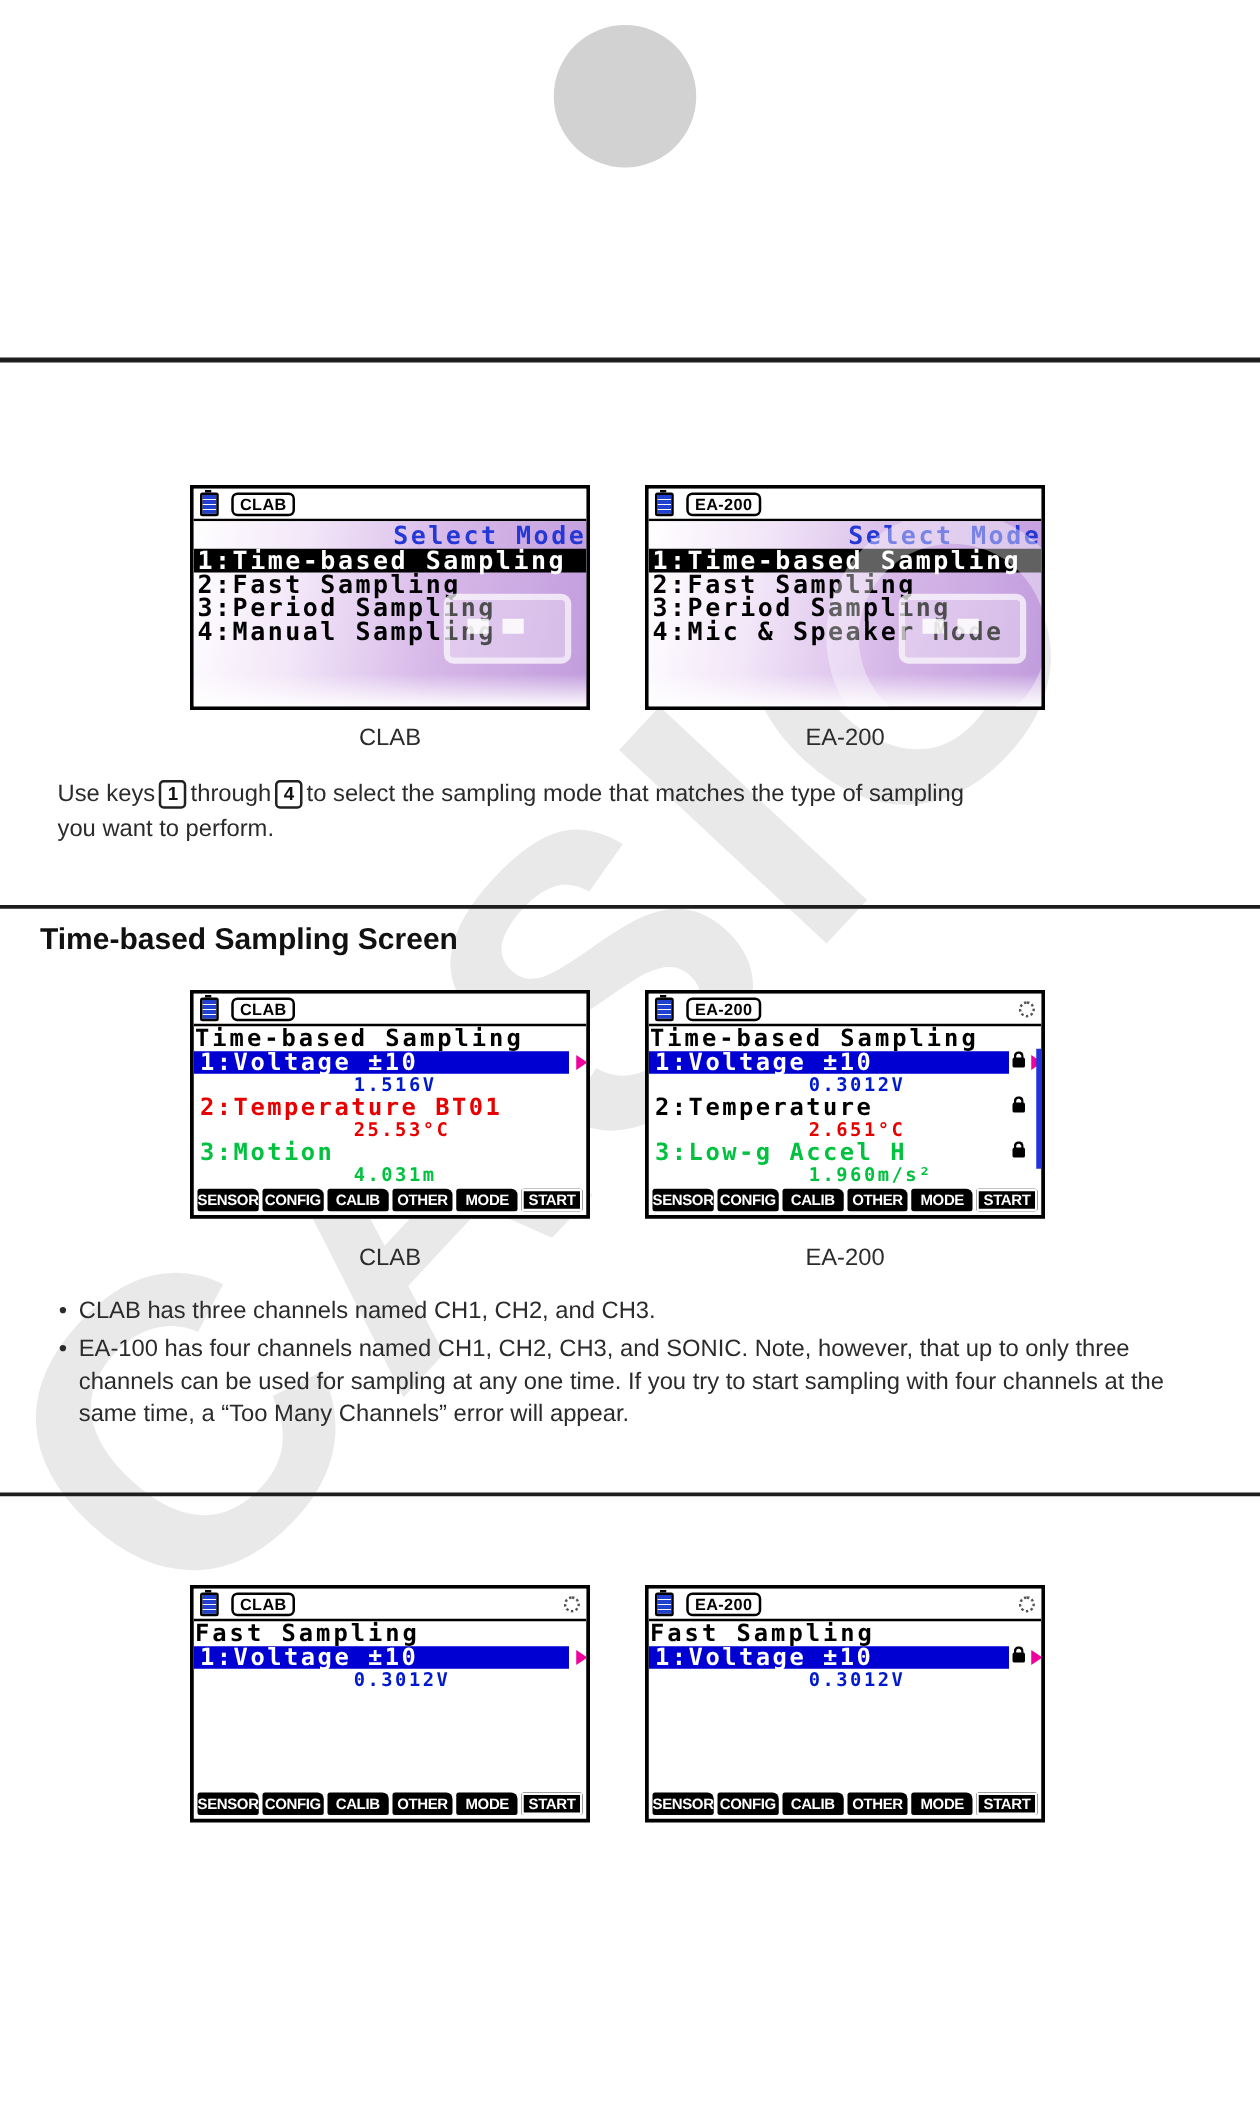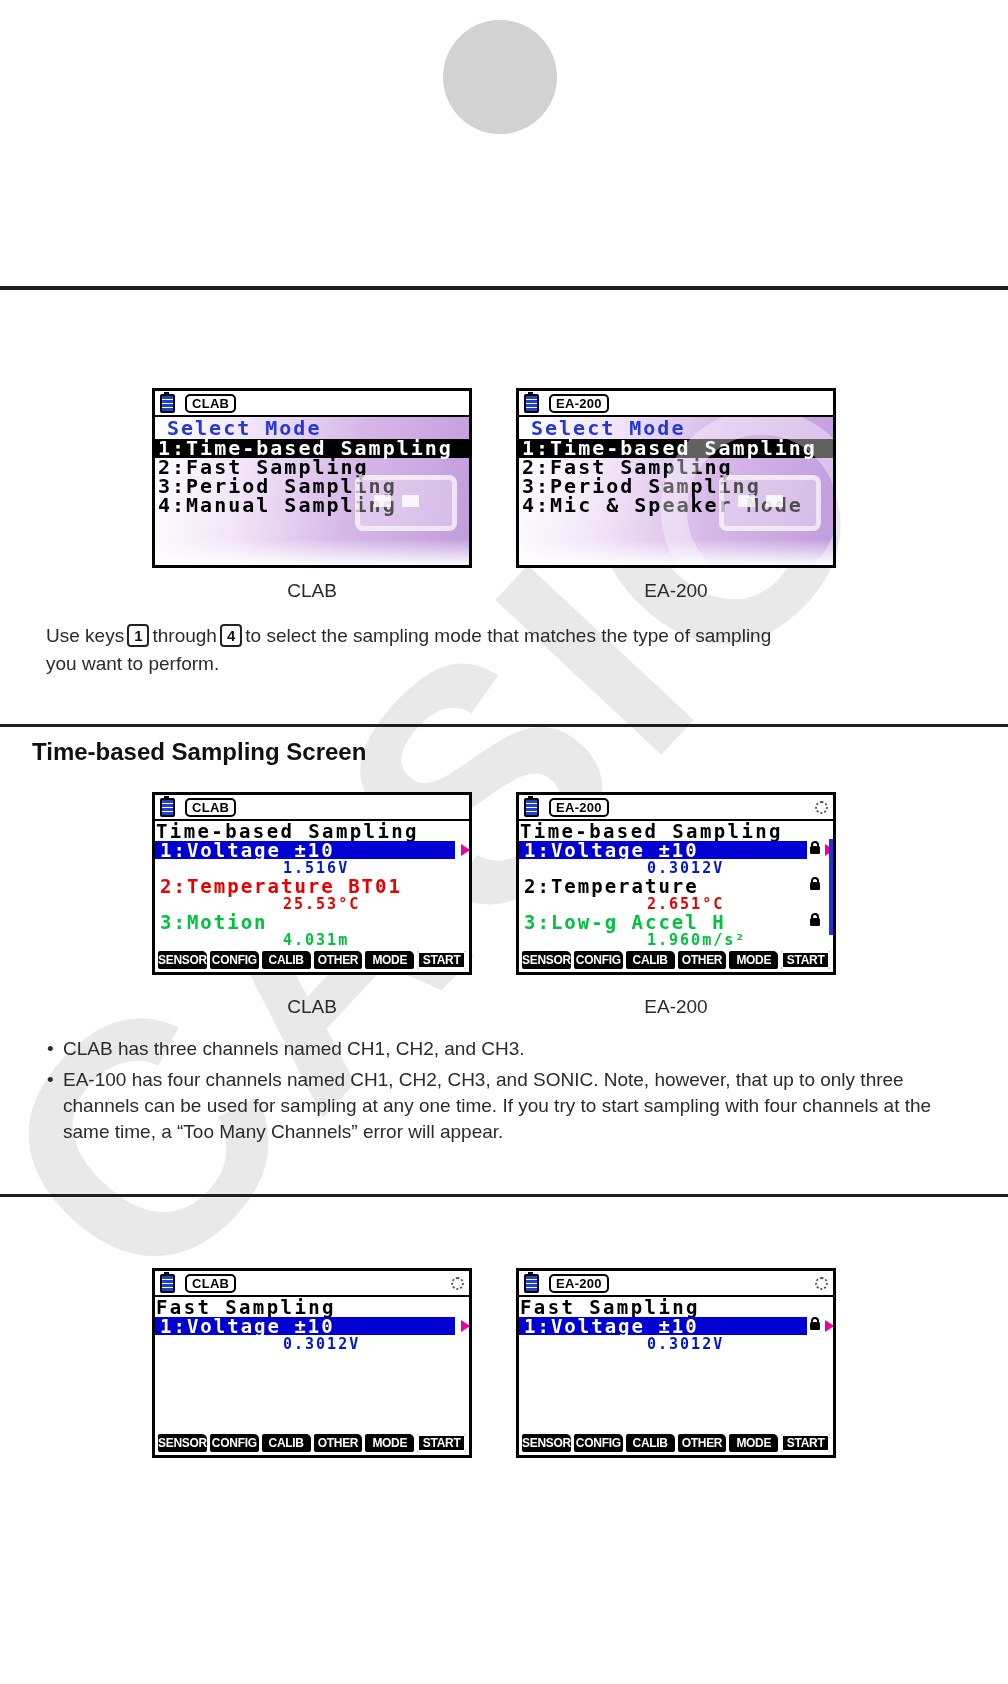--- a/index.html
+++ b/index.html
@@ -38,21 +38,21 @@
   .batt{position:relative;width:11px;height:15px;border:2px solid #000;border-radius:2px;
         background:repeating-linear-gradient(to bottom,#2040d0 0 3px,#fff 3px 4px);}
   .batt::before{content:"";position:absolute;top:-4px;left:2px;width:5px;height:2px;background:#000;}
   .badge{border:2px solid #000;border-radius:5px;padding:0 5px;font-weight:bold;font-size:13px;
          line-height:15px;letter-spacing:0.3px;color:#000;background:#fff;}
   .busy{width:9px;height:9px;border:2px dotted #555;border-radius:50%;margin-left:auto;}
   .sbody{position:relative;flex:1;font-family:"DejaVu Sans Mono",monospace;font-weight:bold;overflow:hidden;}
   .sbody.select{background:linear-gradient(100deg,#ffffff 0%,#f2e6f8 28%,#d6b7e8 62%,#c19cdd 100%);}
   .sbody.select::after{content:"";position:absolute;left:0;right:0;bottom:0;height:26px;
         background:linear-gradient(to bottom,rgba(255,255,255,0),rgba(255,255,255,0.95));}
-  .sel-title{font-size:20px;line-height:22px;letter-spacing:2px;padding-left:12px;white-space:nowrap;}
+  .sel-title{font-size:20px;line-height:22px;letter-spacing:2px;padding-left:12px;white-space:nowrap;text-align:right;}
   .sel-item{font-size:20px;line-height:19px;letter-spacing:2px;padding-left:3px;white-space:nowrap;color:#000;}
   .sel-item.sel{background:#000;color:#fff;}
   .ch-title{font-size:19px;line-height:20px;letter-spacing:2.4px;padding-left:1px;color:#000;white-space:nowrap;}
   .ch-label{position:relative;font-size:19px;line-height:18px;letter-spacing:2px;padding-left:5px;white-space:nowrap;}
   .ch-label.hl{color:#fff;}
   .ch-value{font-size:15px;line-height:18px;letter-spacing:2px;padding-left:128px;white-space:nowrap;}
   .lock{position:absolute;right:13px;top:5px;width:10px;height:8px;background:#000;border-radius:1.5px;}
   .lock::before{content:"";position:absolute;left:1px;top:-5px;width:8px;height:6px;border:2px solid #000;
         border-bottom:none;border-radius:4px 4px 0 0;box-sizing:border-box;}
   .arrow{position:absolute;right:-1px;top:3px;width:0;height:0;border-left:9px solid #f0009c;

